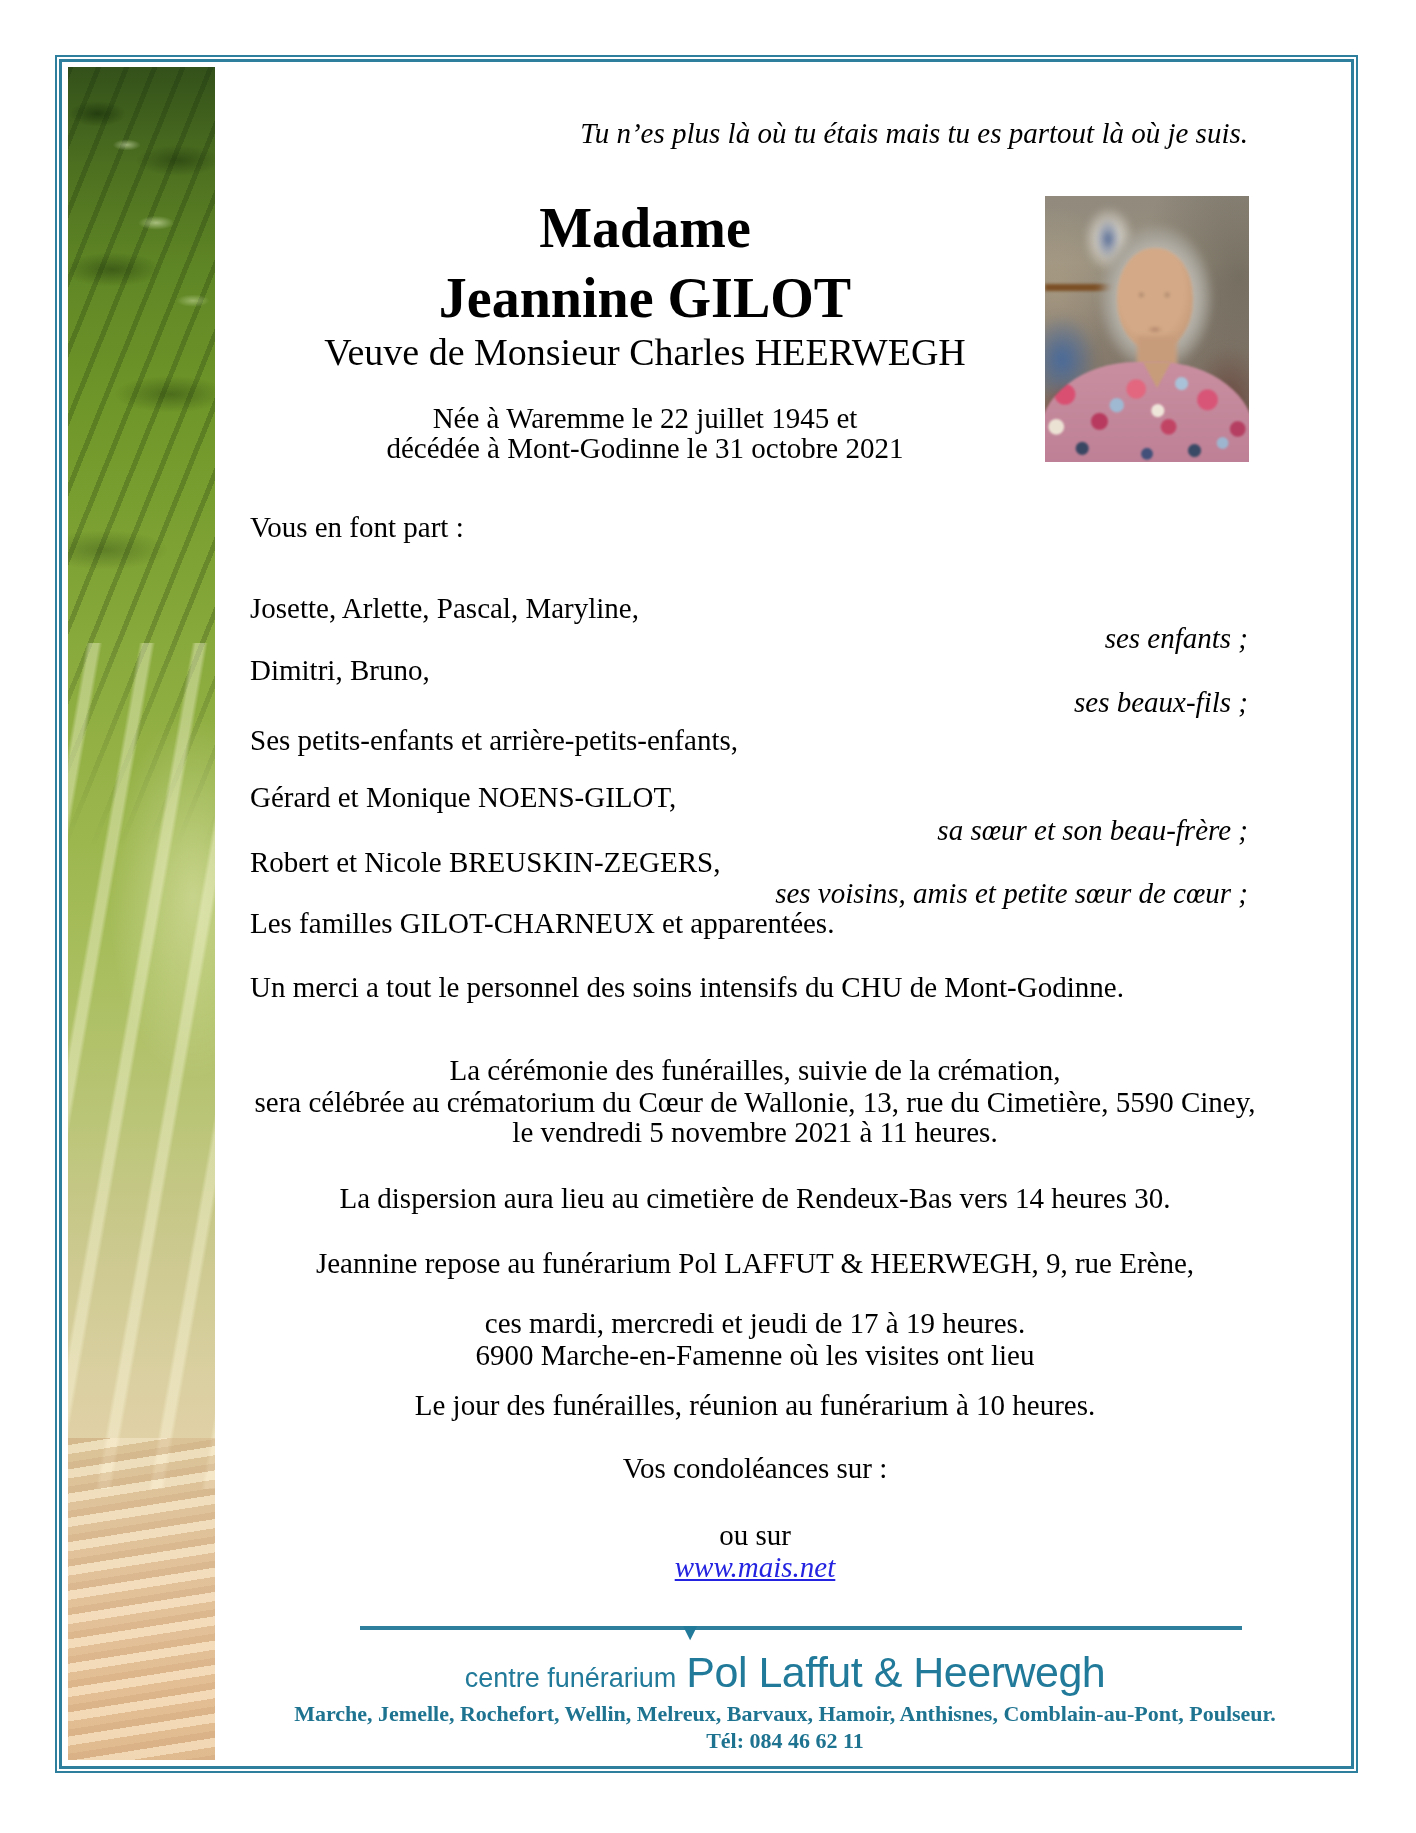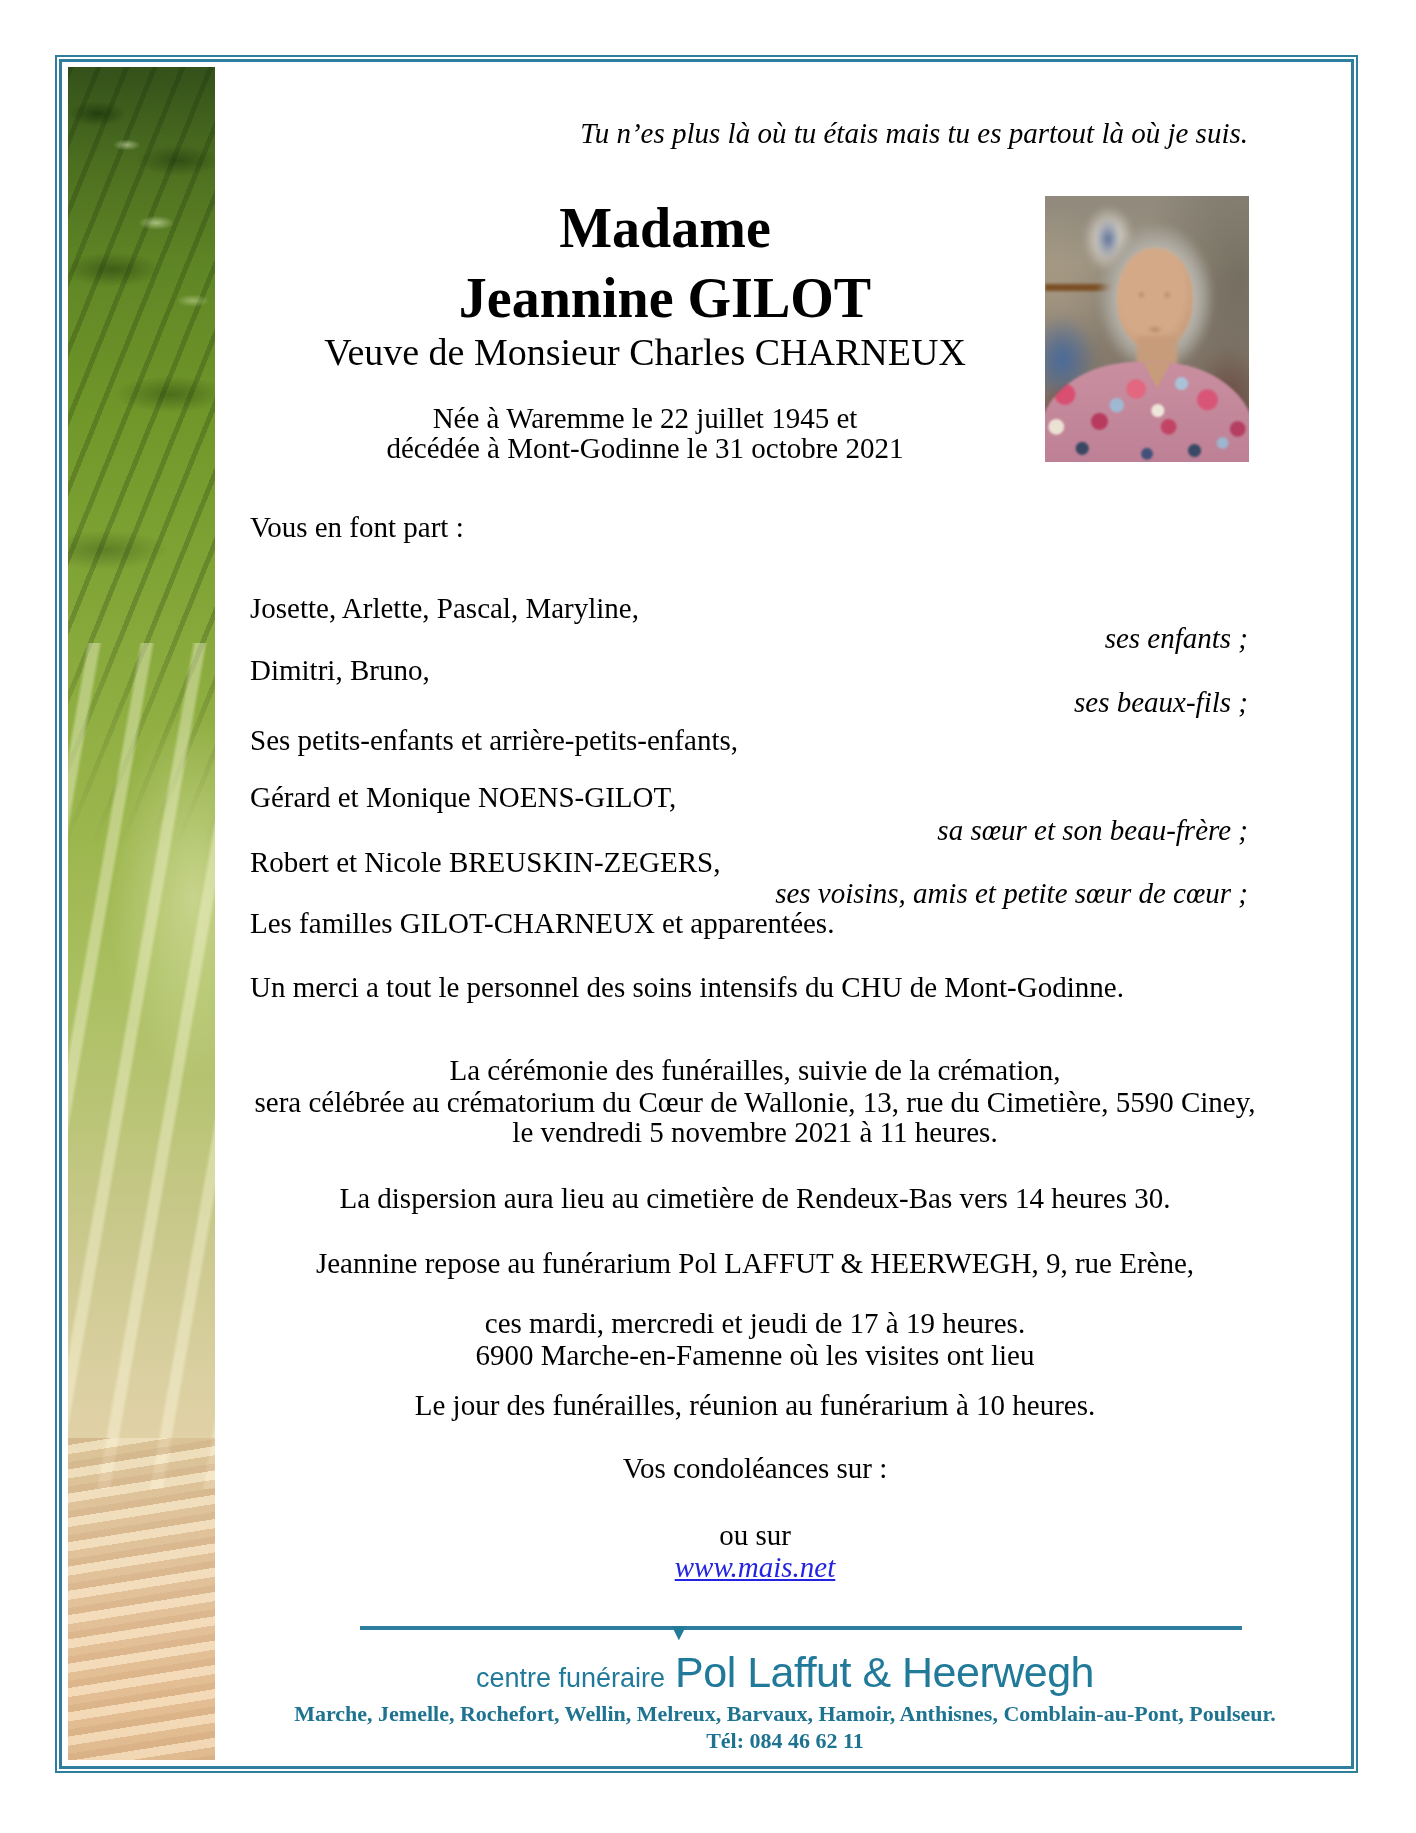--- a/index.html
+++ b/index.html
@@ -108,21 +108,21 @@
              border-left:14px solid transparent; border-right:14px solid transparent;
              border-top:26px solid #c79c7b; z-index:3; filter:blur(1px); }
   
   .ln  { position:absolute; font-size:29px; line-height:36px; white-space:nowrap; }
   .lft { left:250px; }
   .rgt { left:250px; width:998px; text-align:right; font-style:italic; }
   .ctr { left:250px; width:1010px; text-align:center; }
   .ttl { left:215px; width:860px; text-align:center; }
   .b   { font-weight:normal; }
   .i   { }
-  .t1  { font-size:56px; line-height:62px; font-weight:bold;padding-left:20px; }
+  .t1  { font-size:56px; line-height:62px; font-weight:bold; }
   .t2  { font-size:38px; line-height:46px; }
   a.lnk { color:#2424e0; text-decoration:underline; font-style:italic; }
   
   .rule { position:absolute; left:360px; top:1626px; width:882px; height:4px; background:#2e7f9e; }
   .brand {
     position:absolute; left:320px; top:1648px; width:930px; text-align:center;
     color:#217a99; font-family:"Liberation Sans", sans-serif; white-space:nowrap;
   }
   .brand-small { font-size:27px; letter-spacing:0px; }
   .brand-big-wrap { position:relative; display:inline-block; margin-left:10px; }
@@ -163,21 +163,21 @@
     <div class="p-face"></div>
     <div class="p-neck"></div>
     <div class="p-vneck"></div>
     <div class="p-blouse"></div>
   </div>
 
   <div class="ln rgt" style="top:115px">Tu n’es plus là où tu étais mais tu es partout là où je suis.</div>
 
   <div class="ln ttl t1" style="top:197px">Madame</div>
   <div class="ln ttl t1" style="top:267px">Jeannine GILOT</div>
-  <div class="ln ttl t2" style="top:329px">Veuve de Monsieur Charles CHARNEUX</div>
+  <div class="ln ttl t2" style="top:329px">Veuve de Monsieur Charles HEERWEGH</div>
   <div class="ln ttl" style="top:400px">Née à Waremme le 22 juillet 1945 et</div>
   <div class="ln ttl" style="top:430px">décédée à Mont-Godinne le 31 octobre 2021</div>
 
   <div class="ln lft" style="top:509px">Vous en font part :</div>
 
   <div class="ln lft" style="top:590px">Josette, Arlette, Pascal, Maryline,</div>
   <div class="ln rgt" style="top:620px">ses enfants ;</div>
   <div class="ln lft" style="top:652px">Dimitri, Bruno,</div>
   <div class="ln rgt" style="top:684px">ses beaux-fils ;</div>
   <div class="ln lft" style="top:722px">Ses petits-enfants et arrière-petits-enfants,</div>
@@ -200,18 +200,18 @@
   <div class="ln ctr b" style="top:1305px">ces mardi, mercredi et jeudi de 17 à 19 heures.</div>
 
   <div class="ln ctr b" style="top:1387px">Le jour des funérailles, réunion au funérarium à 10 heures.</div>
 
   <div class="ln ctr i" style="top:1450px">Vos condoléances sur :</div>
   <div class="ln ctr i" style="top:1517px">ou sur</div>
   <div class="ln ctr" style="top:1549px"><a class="lnk" href="#">www.mais.net</a></div>
 
   <div class="rule"></div>
   <div class="brand">
-    <span class="brand-small">centre funéraire</span><span class="brand-big-wrap"><span class="tri">▼</span><span class="brand-big">Pol Laffut &amp; Heerwegh</span></span>
+    <span class="brand-small">centre funérarium</span><span class="brand-big-wrap"><span class="tri">▼</span><span class="brand-big">Pol Laffut &amp; Heerwegh</span></span>
   </div>
   <div class="towns">Marche, Jemelle, Rochefort, Wellin, Melreux, Barvaux, Hamoir, Anthisnes, Comblain-au-Pont, Poulseur.</div>
   <div class="tel">Tél: 084 46 62 11</div>
 
 </div>
 
 </body></html>

